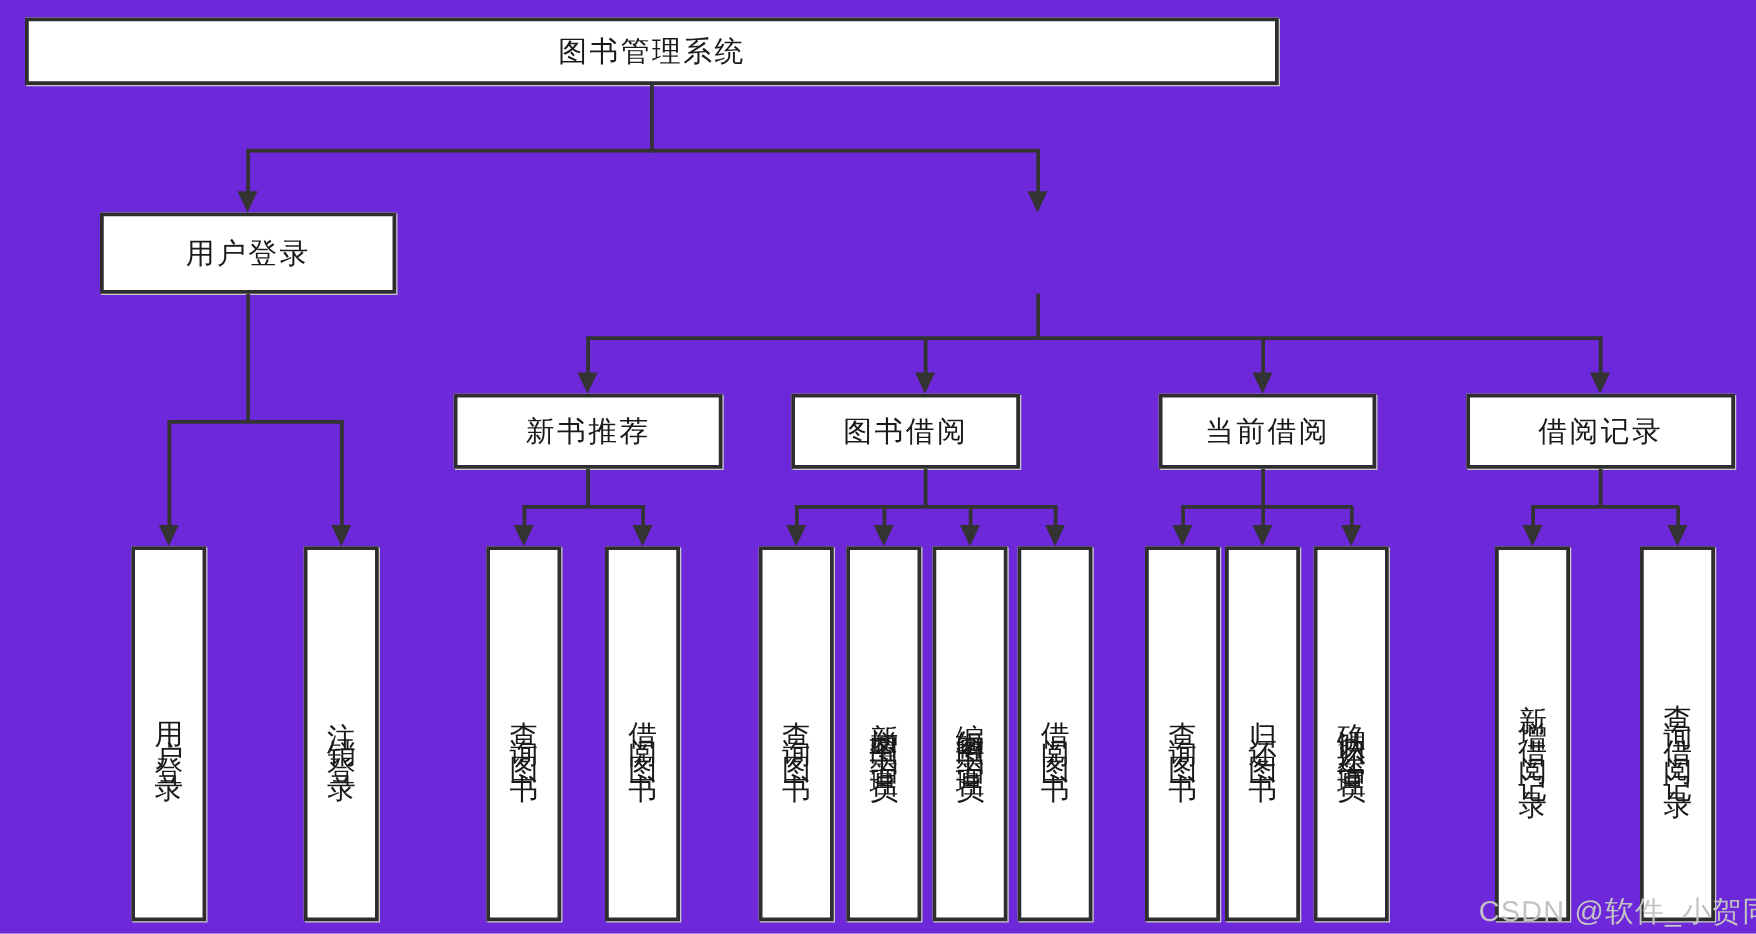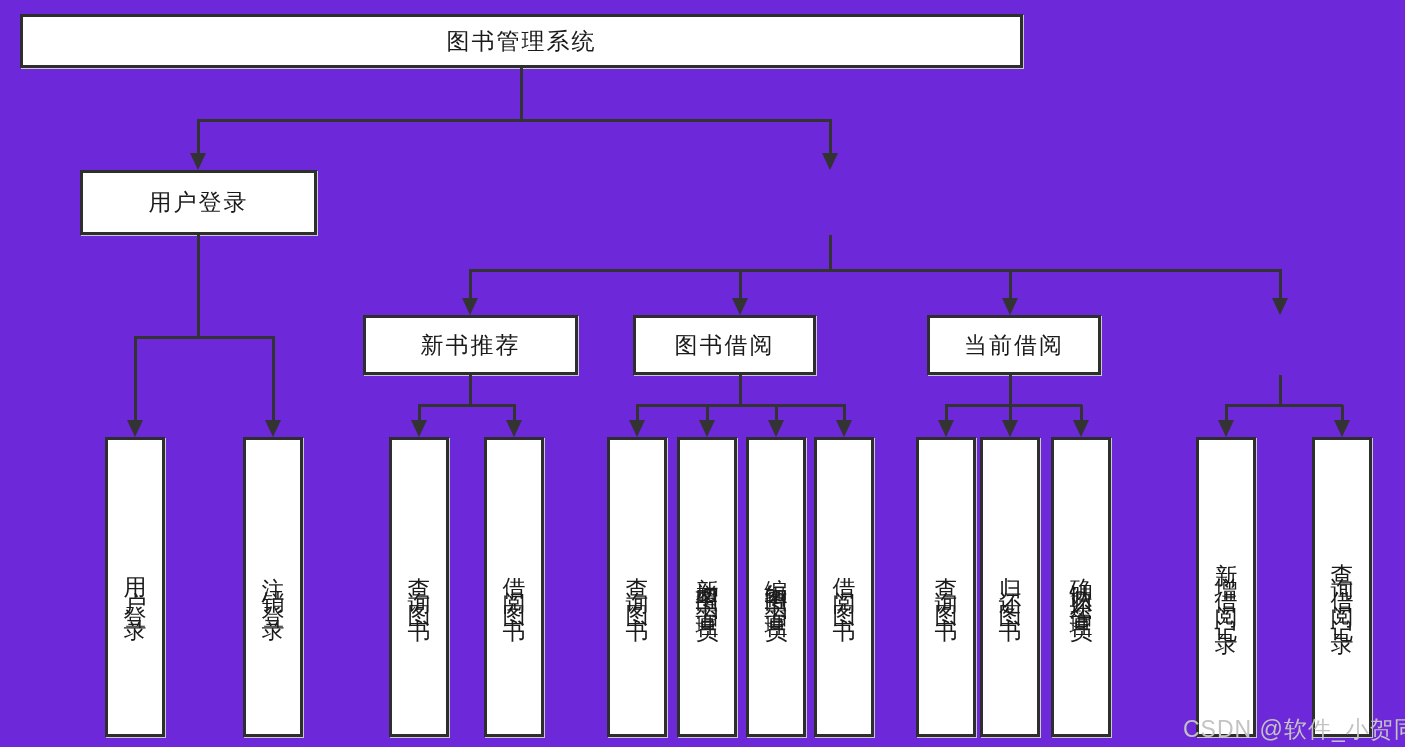--- a/index.html
+++ b/index.html
@@ -70,20 +70,23 @@
   </div>
 
   <div class="box" style="left:363px; top:315px; width:215px; height:60px;">
     <span class="hlabel">新书推荐</span>
   </div>
   <div class="box" style="left:633px; top:315px; width:183px; height:60px;">
     <span class="hlabel">图书借阅</span>
   </div>
   <div class="box" style="left:903px; top:315px; width:174px; height:60px;margin-left:24px;">
     <span class="hlabel">当前借阅</span>
+  </div>
+  <div class="box" style="left:1173px; top:315px; width:215px; height:60px;">
+    <span class="hlabel">借阅记录</span>
   </div>
 
   <div class="box" style="left:105px; top:437px; width:60px; height:300px;">
     <span class="vlabel">用户登录</span>
   </div>
   <div class="box" style="left:243px; top:437px; width:60px; height:300px;">
     <span class="vlabel">注销登录</span>
   </div>
 
   <div class="box" style="left:389px; top:437px; width:60px; height:300px;">

